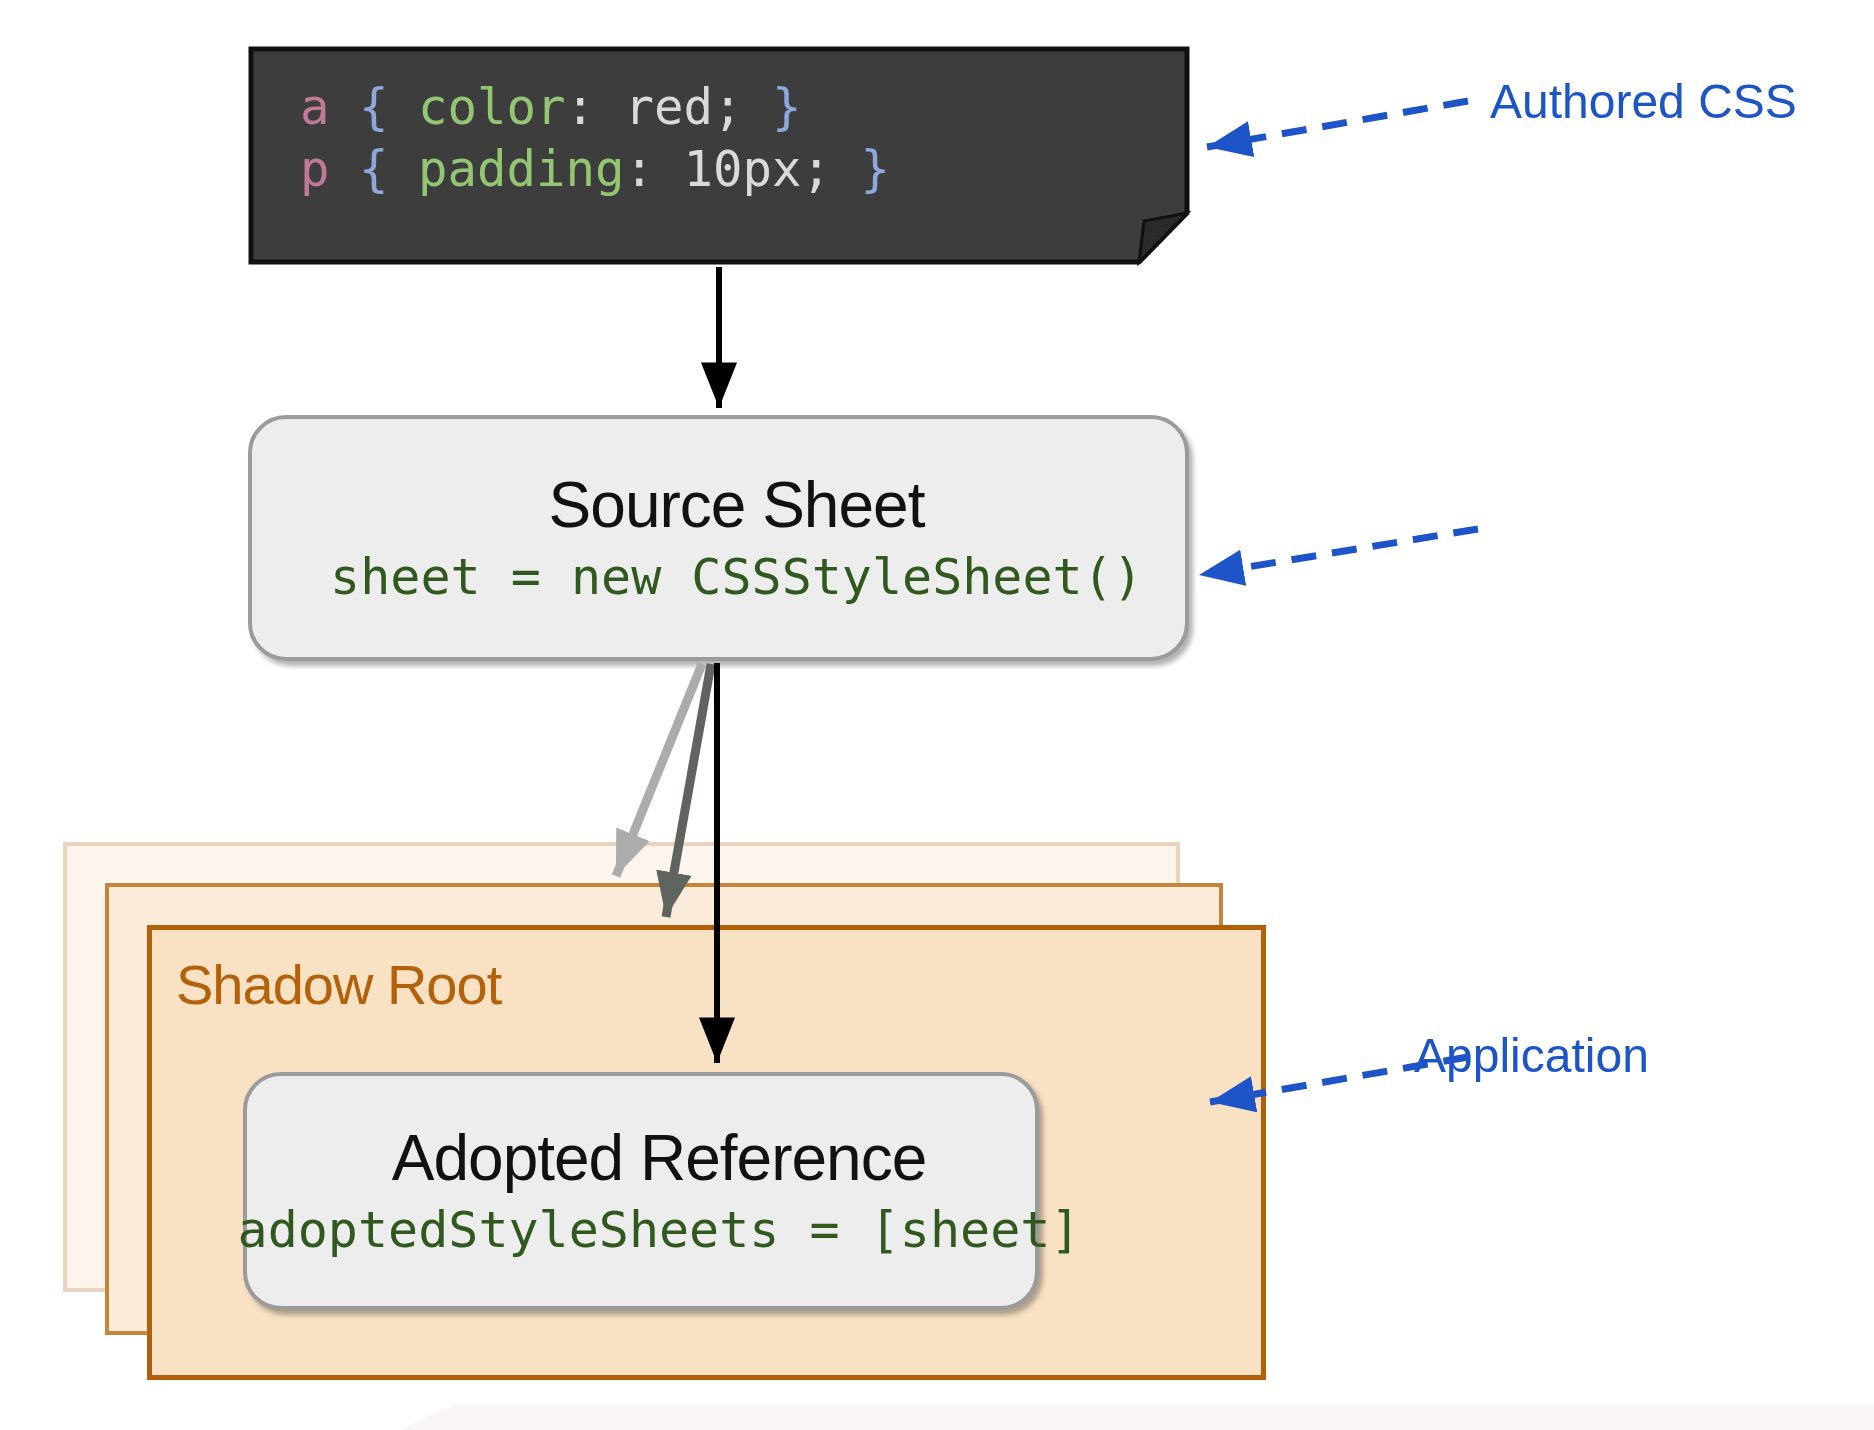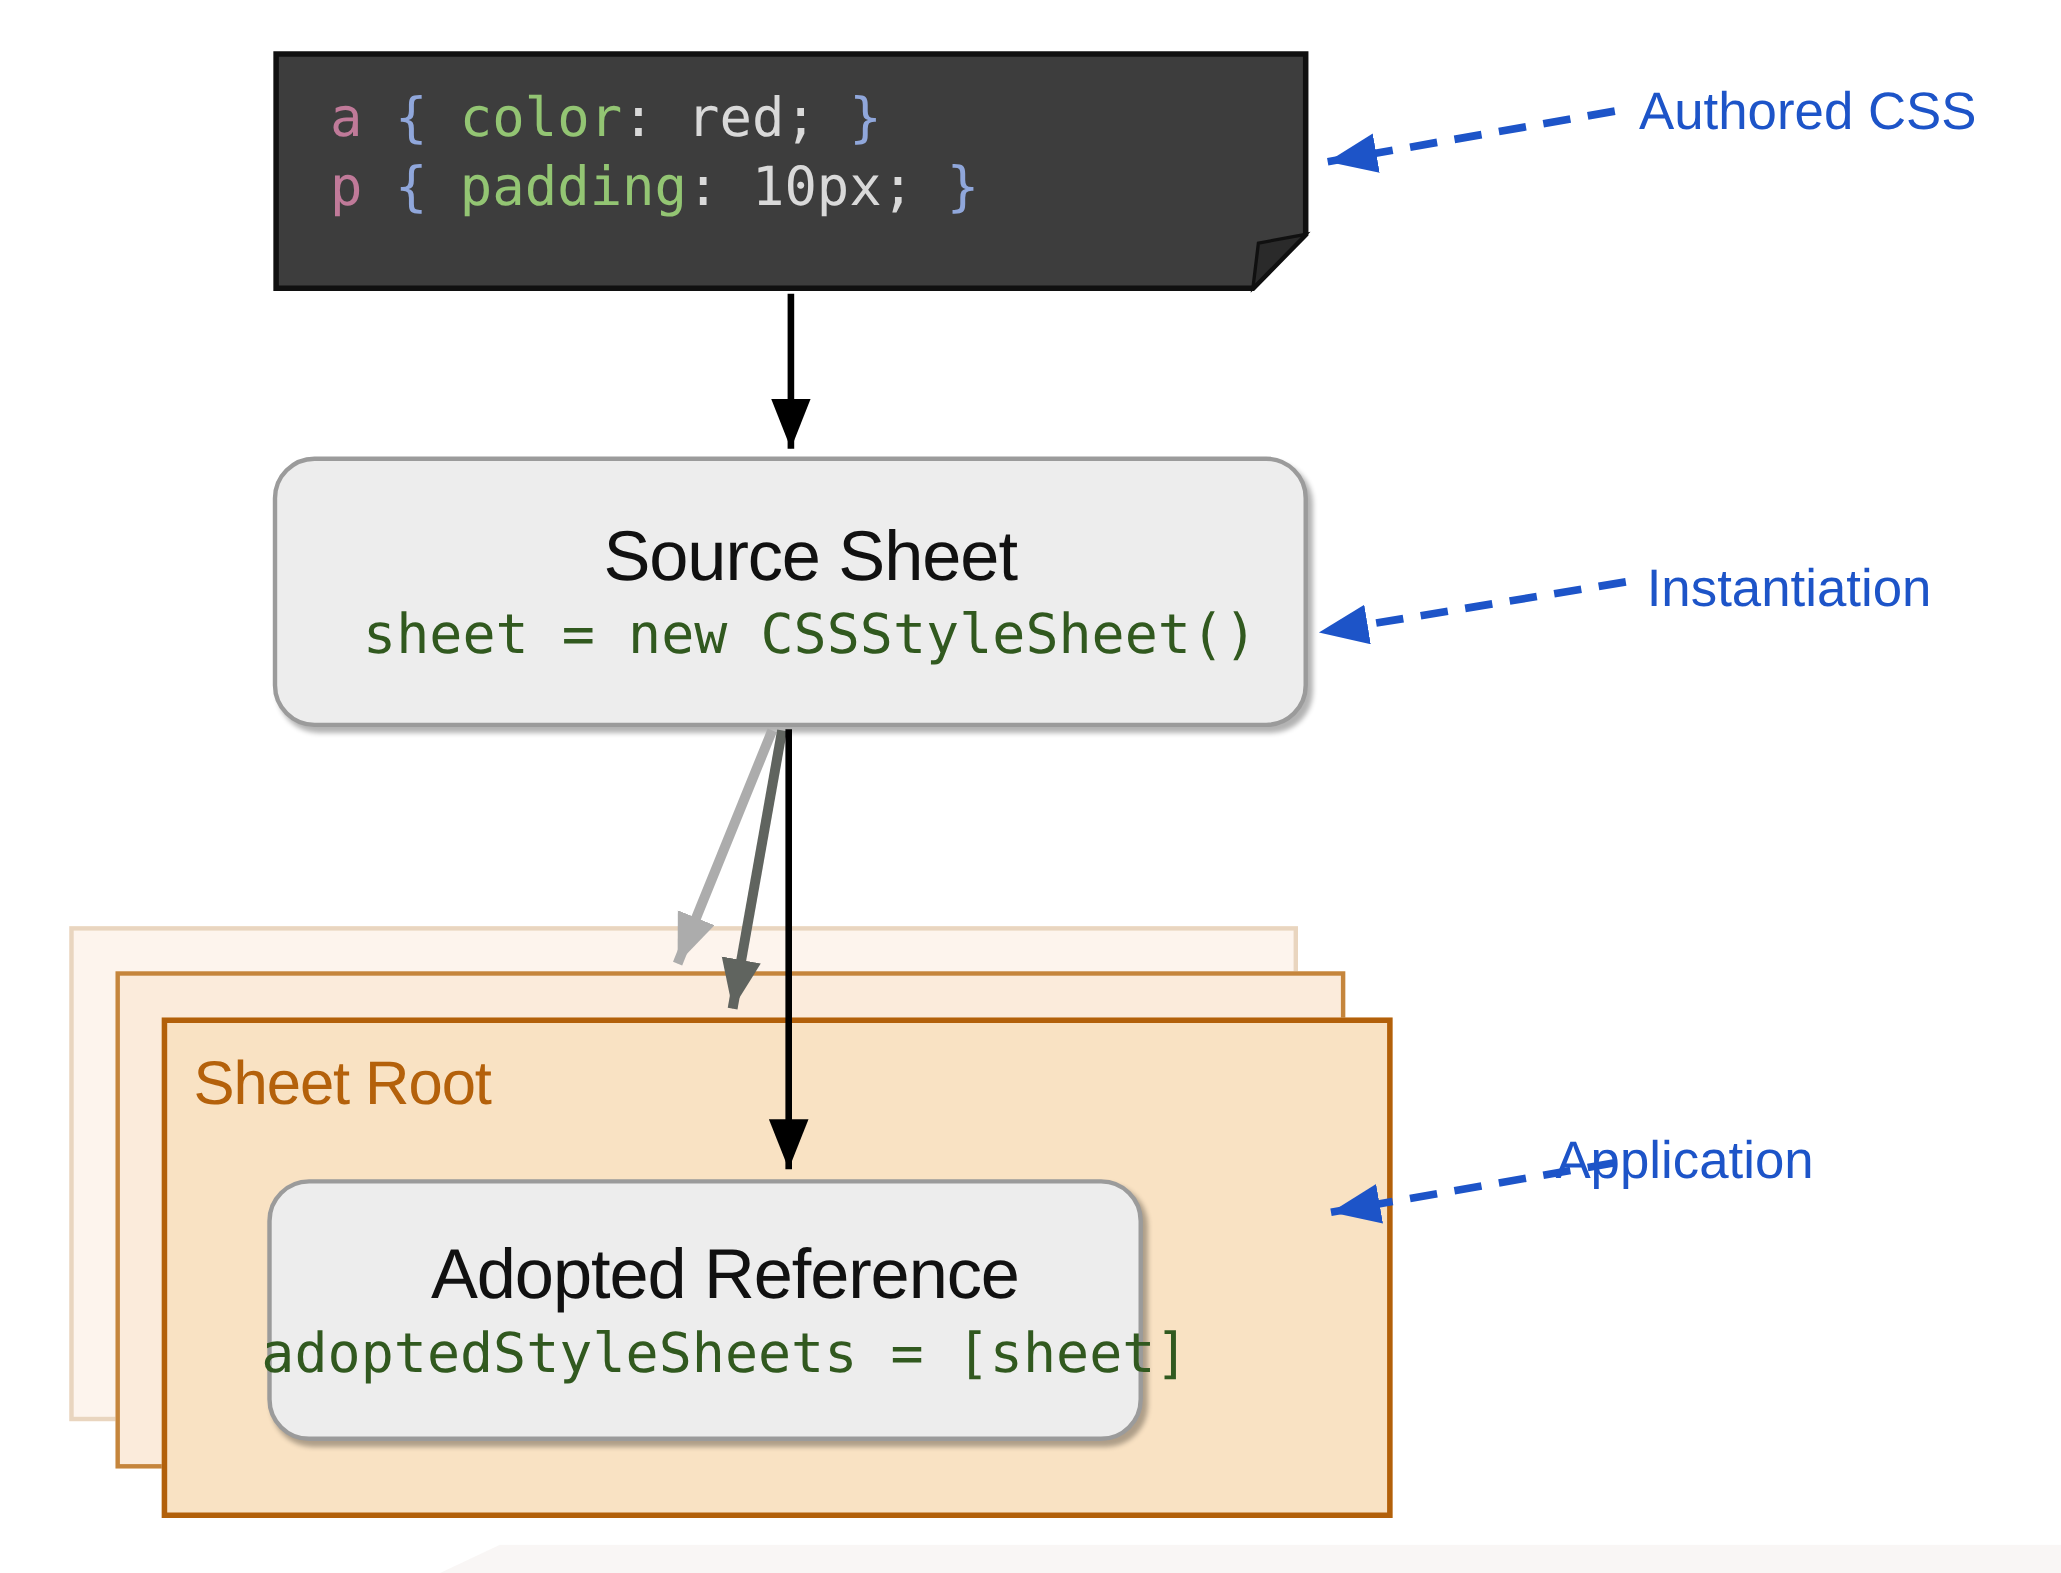--- a/index.html
+++ b/index.html
@@ -85,21 +85,21 @@
 </head>
 <body>
 
 <div class="canvas">
 
   <div class="abs bottom-band"></div>
 
   <div class="abs layer-back"></div>
   <div class="abs layer-middle"></div>
   <div class="abs layer-front">
-    <div class="shadow-root-label">Sheet Root</div>
+    <div class="shadow-root-label">Shadow Root</div>
   </div>
 
   <div class="abs node-box source-box">
     <div class="node-title">Source Sheet</div>
     <div class="node-code">sheet = new CSSStyleSheet()</div>
   </div>
 
   <div class="abs node-box adopted-box">
     <div class="node-title">Adopted Reference</div>
     <div class="node-code">adoptedStyleSheets = [sheet]</div>
@@ -130,16 +130,15 @@
     <path class="arr-black" marker-end="url(#mk-black)" d="M 717 663 L 717 1063"></path>
 
     <path class="arr-blue" marker-end="url(#mk-blue)" d="M 1468 101 L 1207 147"></path>
     <path class="arr-blue" marker-end="url(#mk-blue)" d="M 1478 529 L 1199 575"></path>
     <path class="arr-blue" marker-end="url(#mk-blue)" d="M 1468 1057 L 1210 1102"></path>
   </svg>
 
   <div class="abs note-code" id="note-code"><div><span class="tok-sel">a</span><span class="tok-plain"> </span><span class="tok-brace">{</span><span class="tok-plain"> </span><span class="tok-prop">color</span><span class="tok-plain">: red; </span><span class="tok-brace">}</span></div><div><span class="tok-sel">p</span><span class="tok-plain"> </span><span class="tok-brace">{</span><span class="tok-plain"> </span><span class="tok-prop">padding</span><span class="tok-plain">: 10px; </span><span class="tok-brace">}</span></div></div>
 
   <div class="abs annotation ann-authored">Authored CSS</div>
-  <div class="abs annotation ann-instantiation">Instantiation</div>
   <div class="abs annotation ann-application">Application</div>
 
 </div>
 
 </body></html>

